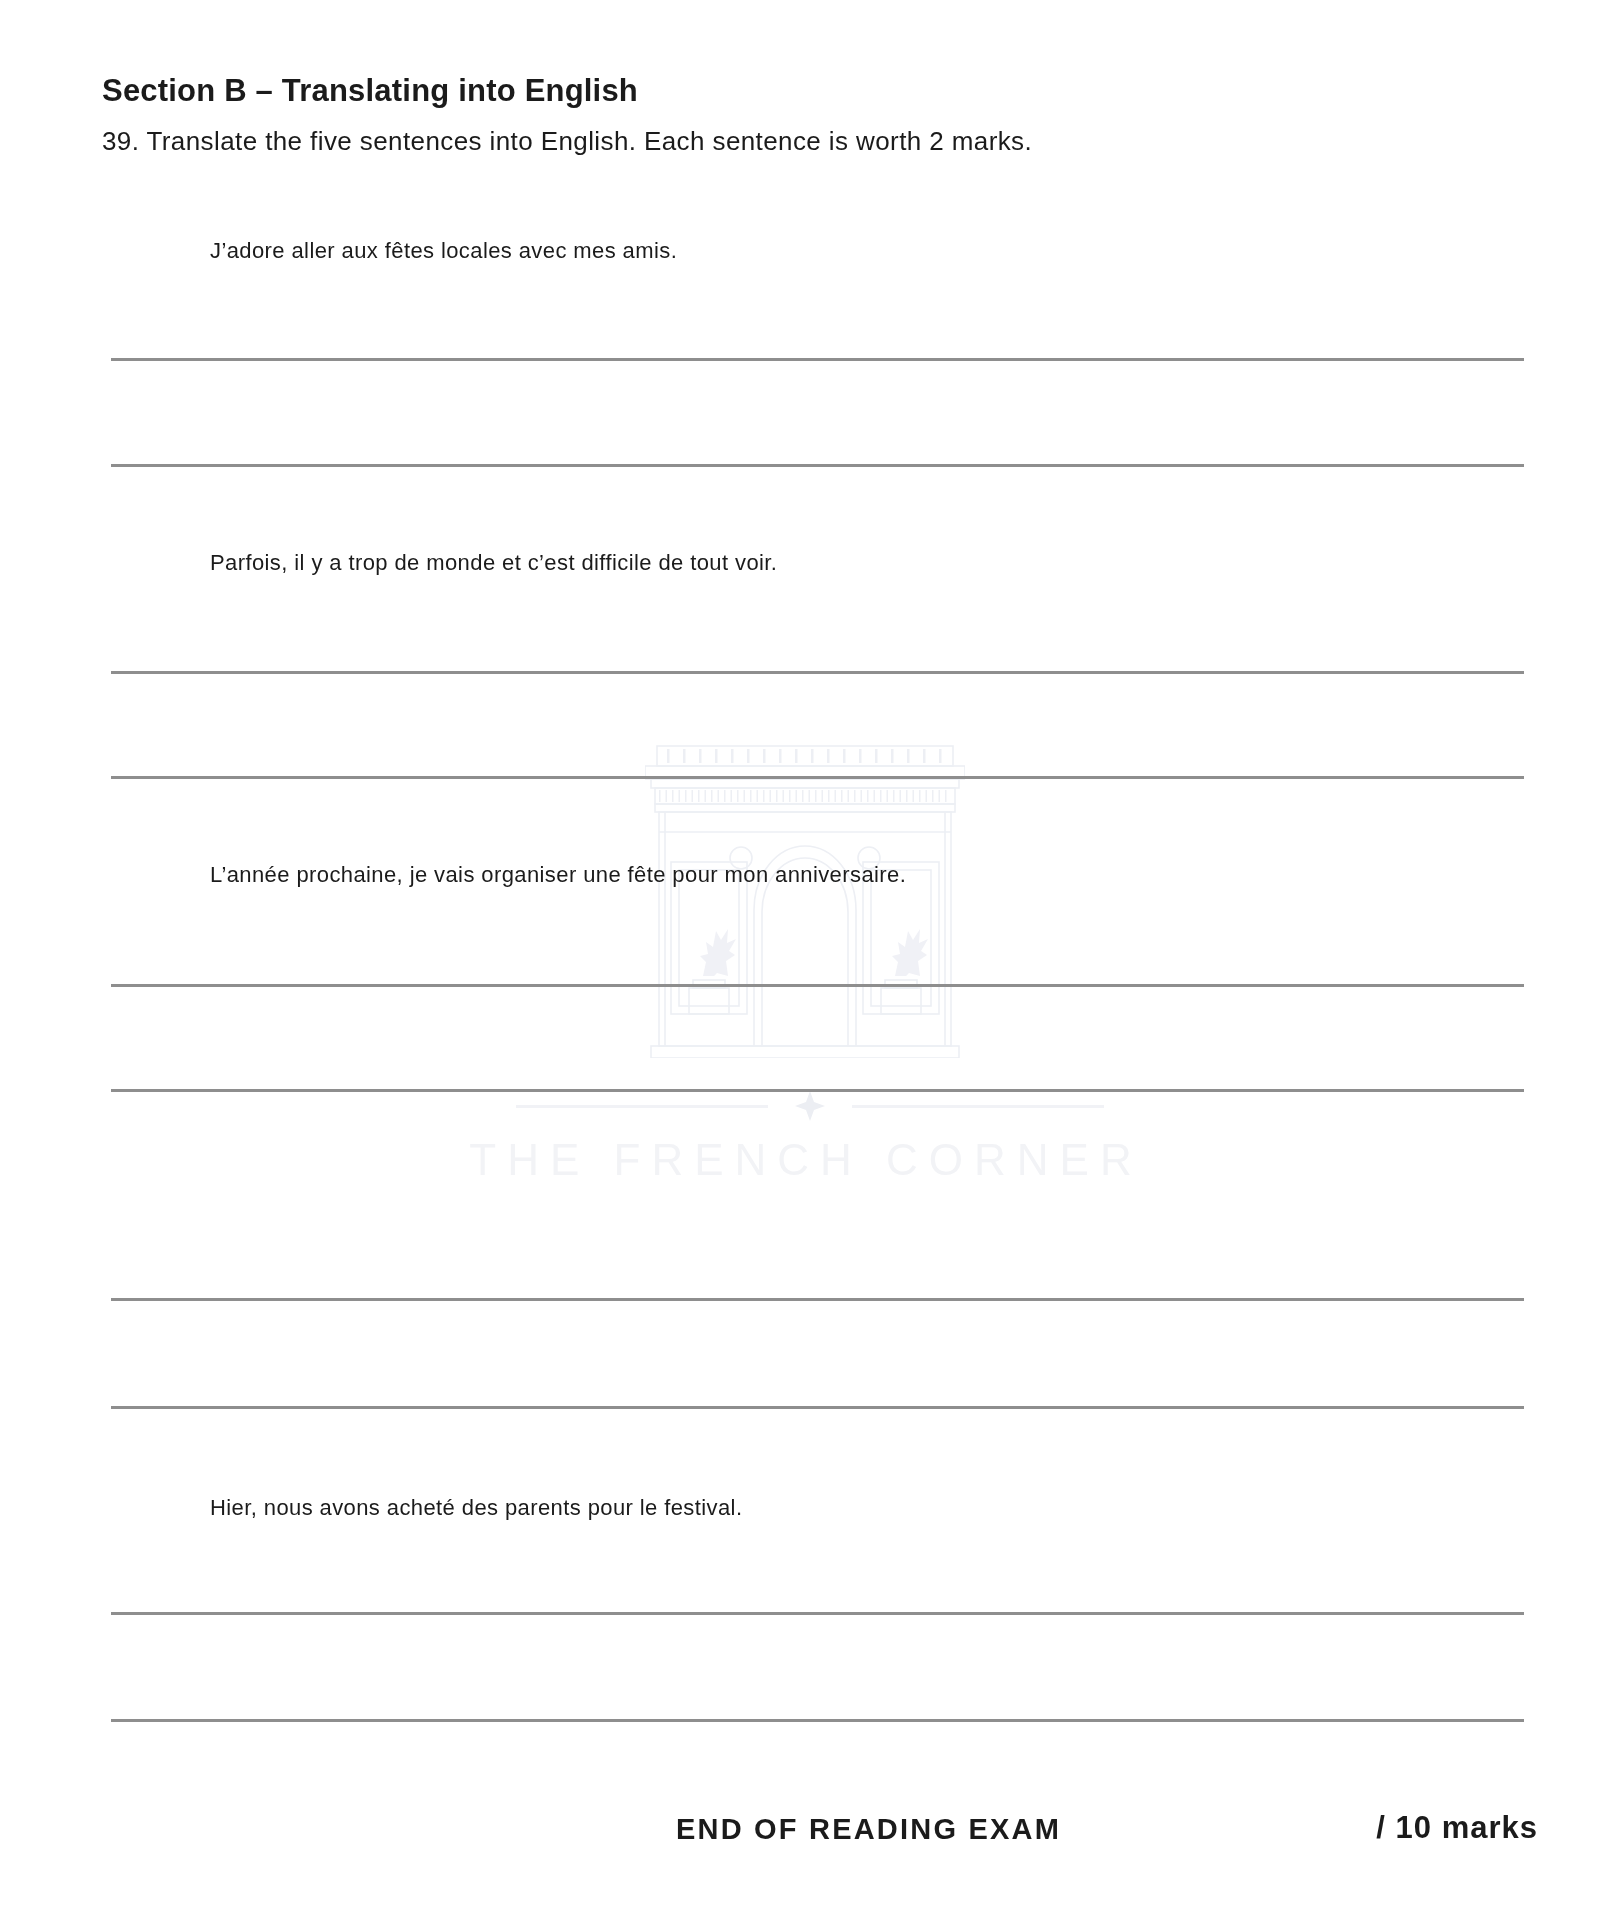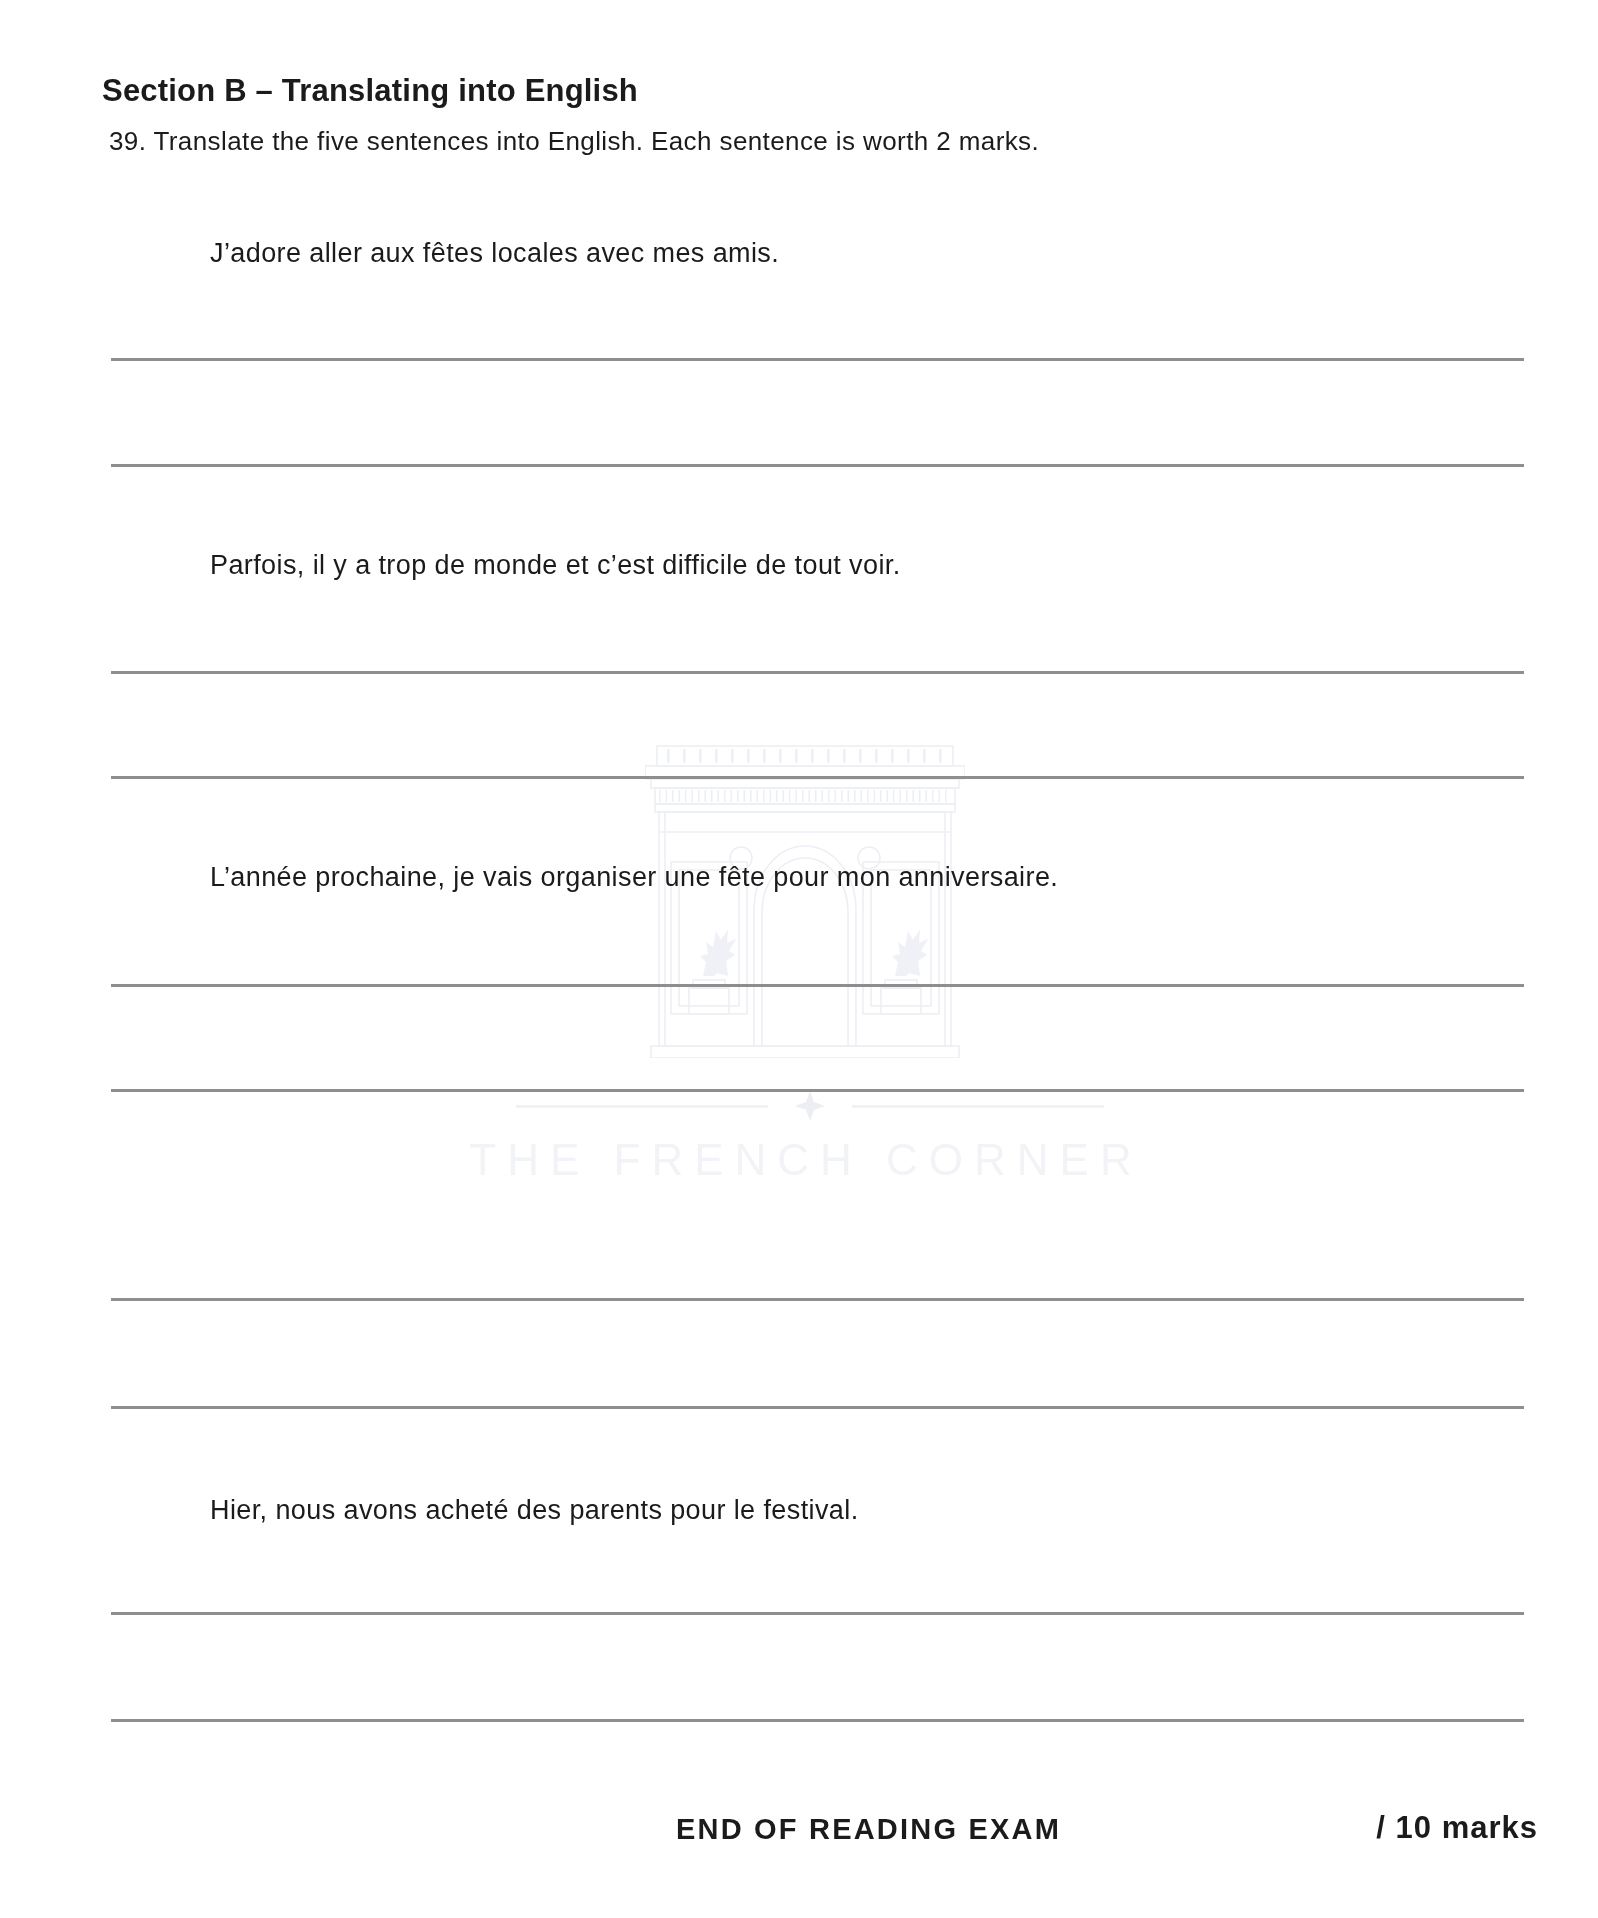--- a/index.html
+++ b/index.html
@@ -17,25 +17,24 @@
     left:102px; top:33px;
     font-size:31px; font-weight:700;
     letter-spacing:0.2px;
     white-space:nowrap;
     margin-top:40px;
   }
   .instruction{
     left:102px; top:126px;
     font-size:26px; letter-spacing:0.4px;
     white-space:nowrap;
-    margin-left:7px;
   }
   .sentence{
     left:210px;
-    font-size:27px; letter-spacing:0.4px;
+    font-size:22px; letter-spacing:0.4px;
     white-space:nowrap;
     z-index:3;
   }
   .answer-line{
     left:111px;
     width:1413px; height:3px;
     background:#8e8e8e;
     z-index:3;
   }
   .footer-end{

